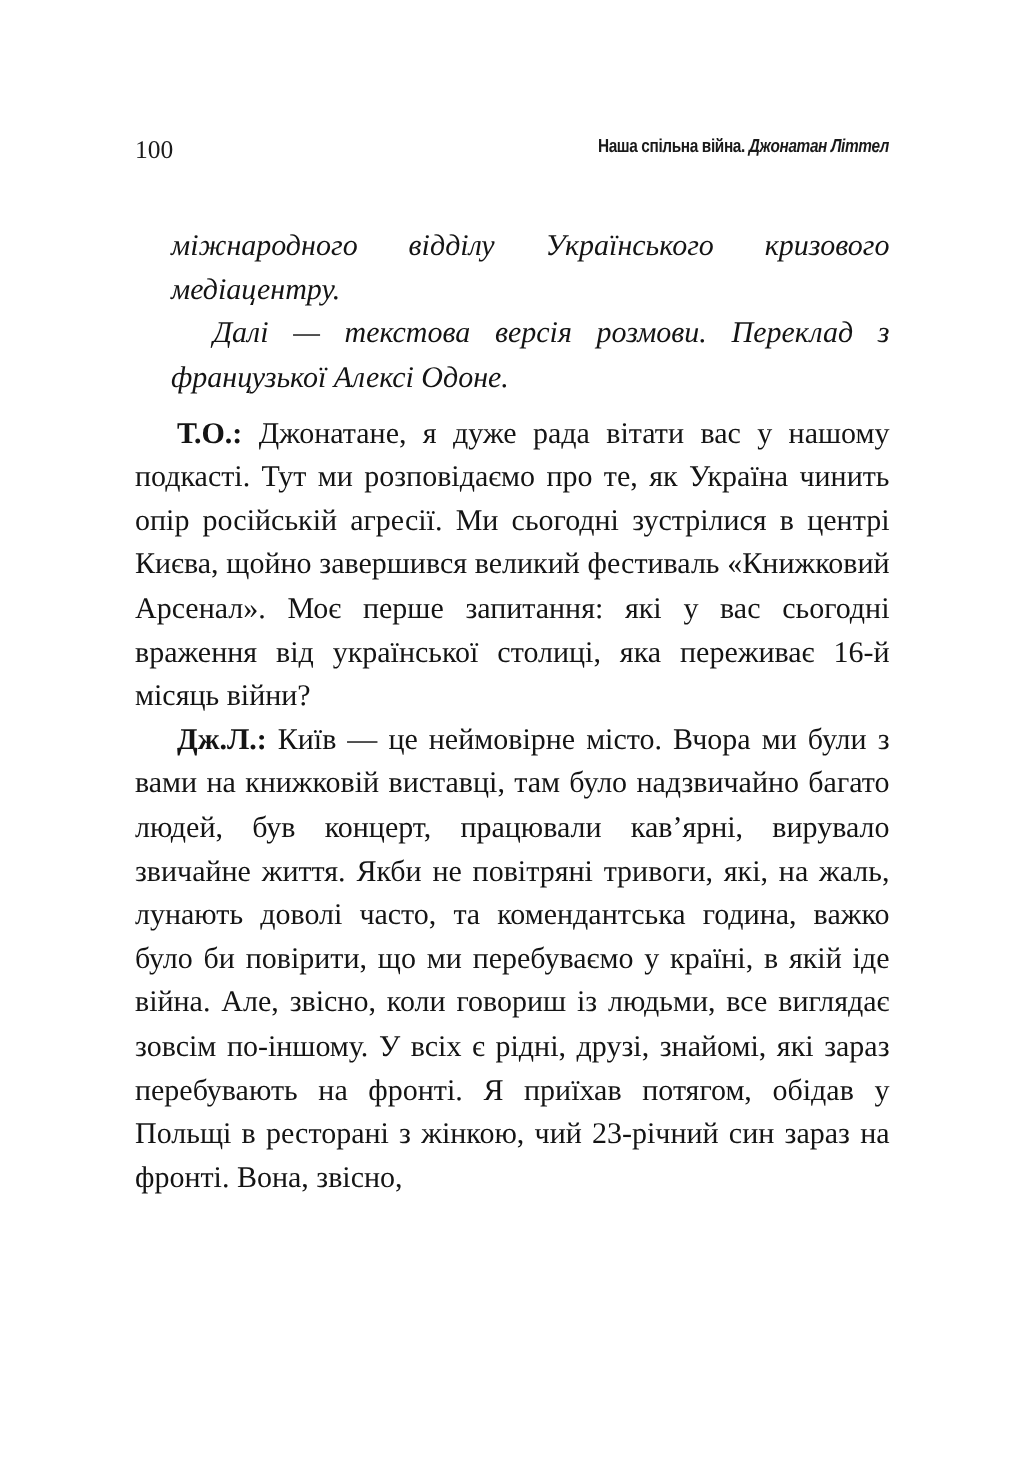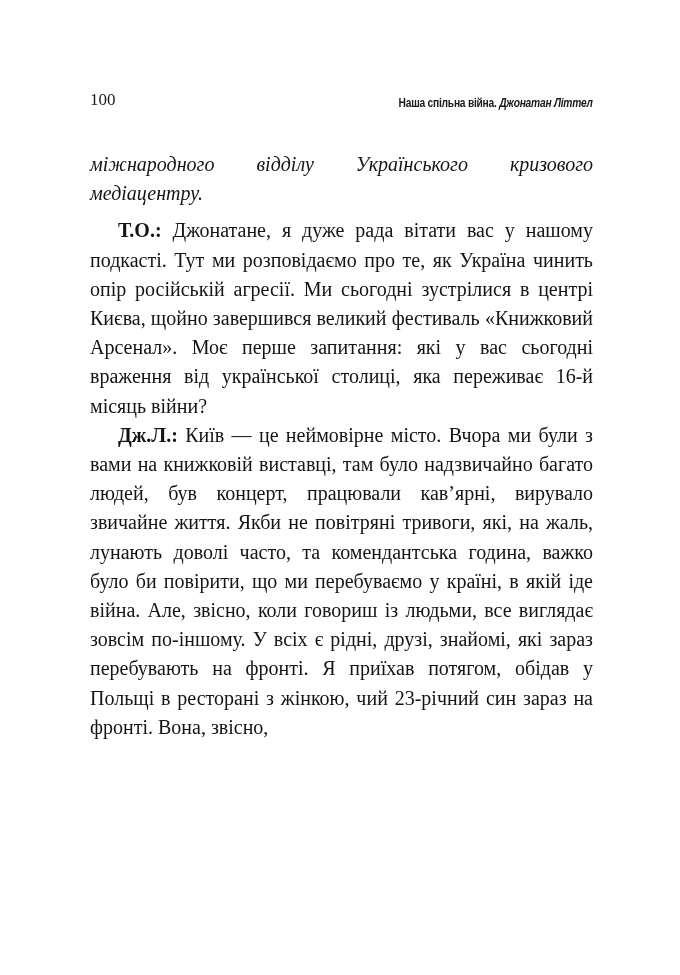--- a/index.html
+++ b/index.html
@@ -13,21 +13,21 @@
     font-family: "Liberation Serif", serif;
     overflow: hidden;
   }
   .header-row {
     position: absolute;
     top: 90px;
     left: 90px;
     width: 503px;
     display: flex;
     justify-content: space-between;
-    align-items: flex-end;
+    align-items: flex-start;
   }
   .page-number {
     font-size: 17px;
     font-family: "Liberation Serif", serif;
     color: #1a1a1a;
   }
   .running-header {
     font-family: "Liberation Sans", sans-serif;
     font-weight: bold;
     font-size: 12.5px;
@@ -45,40 +45,41 @@
     top: 150px;
     left: 90px;
     width: 503px;
     font-size: 20px;
     line-height: 29.2px;
     text-align: justify;
     color: #141414;
   }
   .para { text-indent: 28px; }
   .para.no-indent { text-indent: 0; }
-  .para.italic { font-style: italic; }
+  .para.italic { font-style: italic; margin-left: 24px; }
   .para.gap-above { margin-top: 8px; }
   .speaker { font-weight: bold; }
 </style>
 </head>
 <body>
 
 <div class="page">
 
   <div class="header-row">
     <span class="page-number">100</span>
     <span class="running-header">
       <span class="title">Наша спільна війна. </span><span class="author">Джонатан Літтел</span>
     </span>
   </div>
 
   <div class="text-block">
 
     <p class="para no-indent italic"><span>міжнародного відділу Українського кризового медіацентру.</span></p>
 
+    <p class="para italic"><span>Далі — текстова версія розмови. Переклад з французької Алексі Одоне.</span></p>
 
     <p class="para gap-above"><span class="speaker">Т.О.:</span><span> Джонатане, я дуже рада вітати вас у нашому подкасті. Тут ми розповідаємо про те, як Україна чинить опір російській агресії. Ми сьогодні зустрілися в центрі Києва, щойно завершився великий фестиваль «Книжковий Арсенал». Моє перше запитання: які у вас сьогодні враження від української столиці, яка переживає 16-й місяць війни?</span></p>
 
     <p class="para"><span class="speaker">Дж.Л.:</span><span> Київ — це неймовірне місто. Вчора ми були з вами на книжковій виставці, там було надзвичайно багато людей, був концерт, працювали кав’ярні, вирувало звичайне життя. Якби не повітряні тривоги, які, на жаль, лунають доволі часто, та комендантська година, важко було би повірити, що ми перебуваємо у країні, в якій іде війна. Але, звісно, коли говориш із людьми, все виглядає зовсім по-іншому. У всіх є рідні, друзі, знайомі, які зараз перебувають на фронті. Я приїхав потягом, обідав у Польщі в ресторані з жінкою, чий 23-річний син зараз на фронті. Вона, звісно,</span></p>
 
   </div>
 
 </div>
 
 </body></html>

